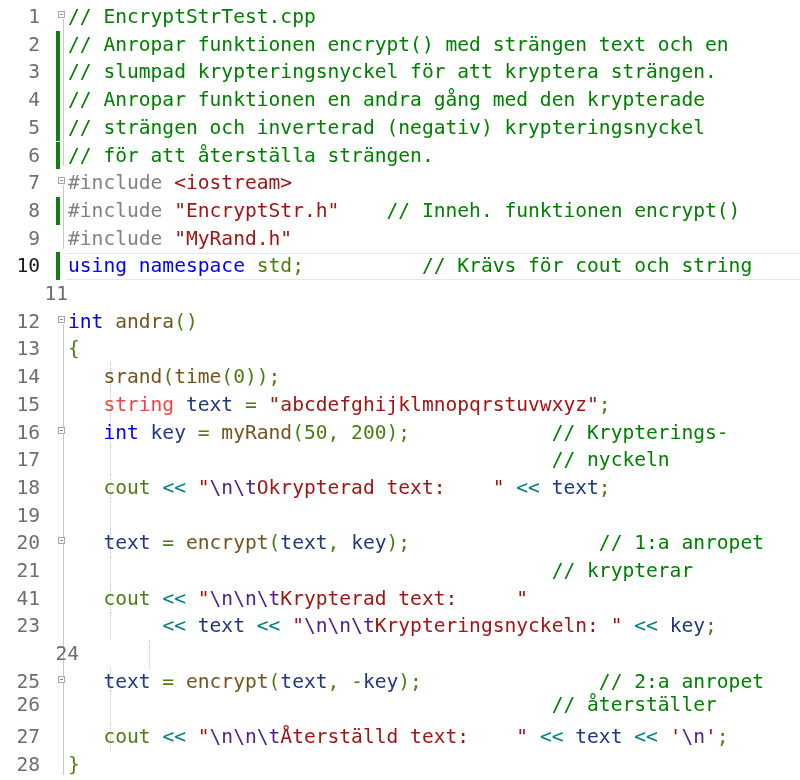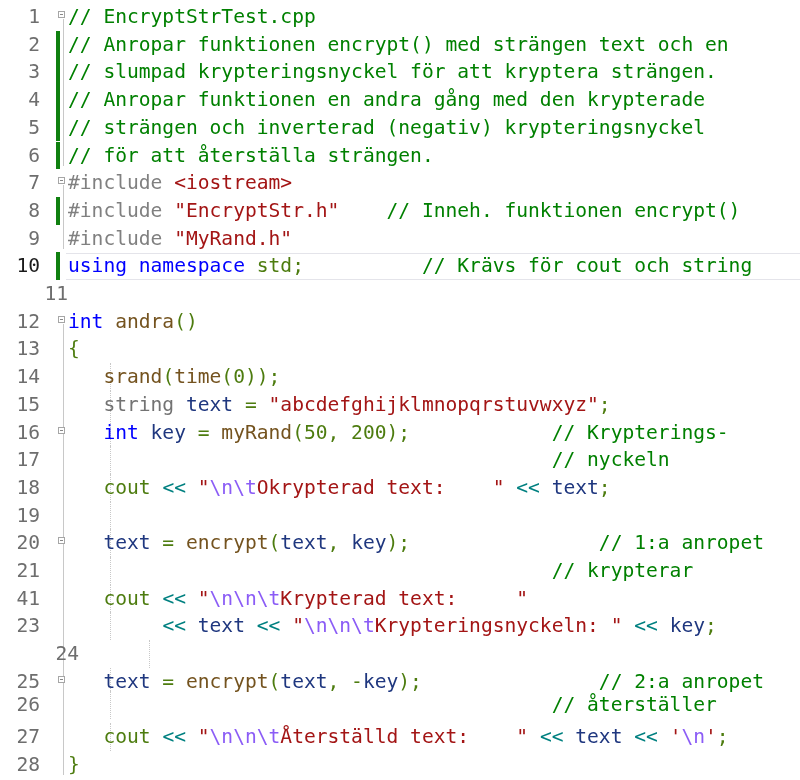--- a/index.html
+++ b/index.html
@@ -32,25 +32,25 @@
     .guide { position: absolute; left: 110px; top: 0; width: 0; height: 27.7px; border-left: 1px dotted #c8c8c8; }
     .outline { position: absolute; left: 63px; width: 1px; background: #c8c8c8; }
     .curline-box {
       position: absolute; left: 66px; width: 734px; height: 25px;
       border-top: 1px solid #e4e4ea; border-bottom: 1px solid #e4e4ea;
     }
     .c-comment { color: #008000; }
     .c-pre { color: #808080; }
     .c-incl { color: #a31515; }
     .c-kw { color: #0000ff; }
-    .c-type { color: #737373; }
+    .c-type { color: #ef4444; }
     .c-fn { color: #74531f; }
     .c-var { color: #1f377f; }
     .c-str { color: #a31515; }
-    .c-esc { color: #8b5cf6; }
+    .c-esc { color: #4c1d95; }
     .c-op { color: #008080; }
     .c-plain { color: #4d7c0f; }
   </style>
 </head>
 <body>
 
 <div class="editor" id="editor">
     <div class="outline" style="top: 19px; height: 146.5px;"></div>
     <div class="outline" style="top: 185.2px; height: 63.4px;"></div>
     <div class="outline" style="top: 323.7px; height: 451.2px;"></div>

